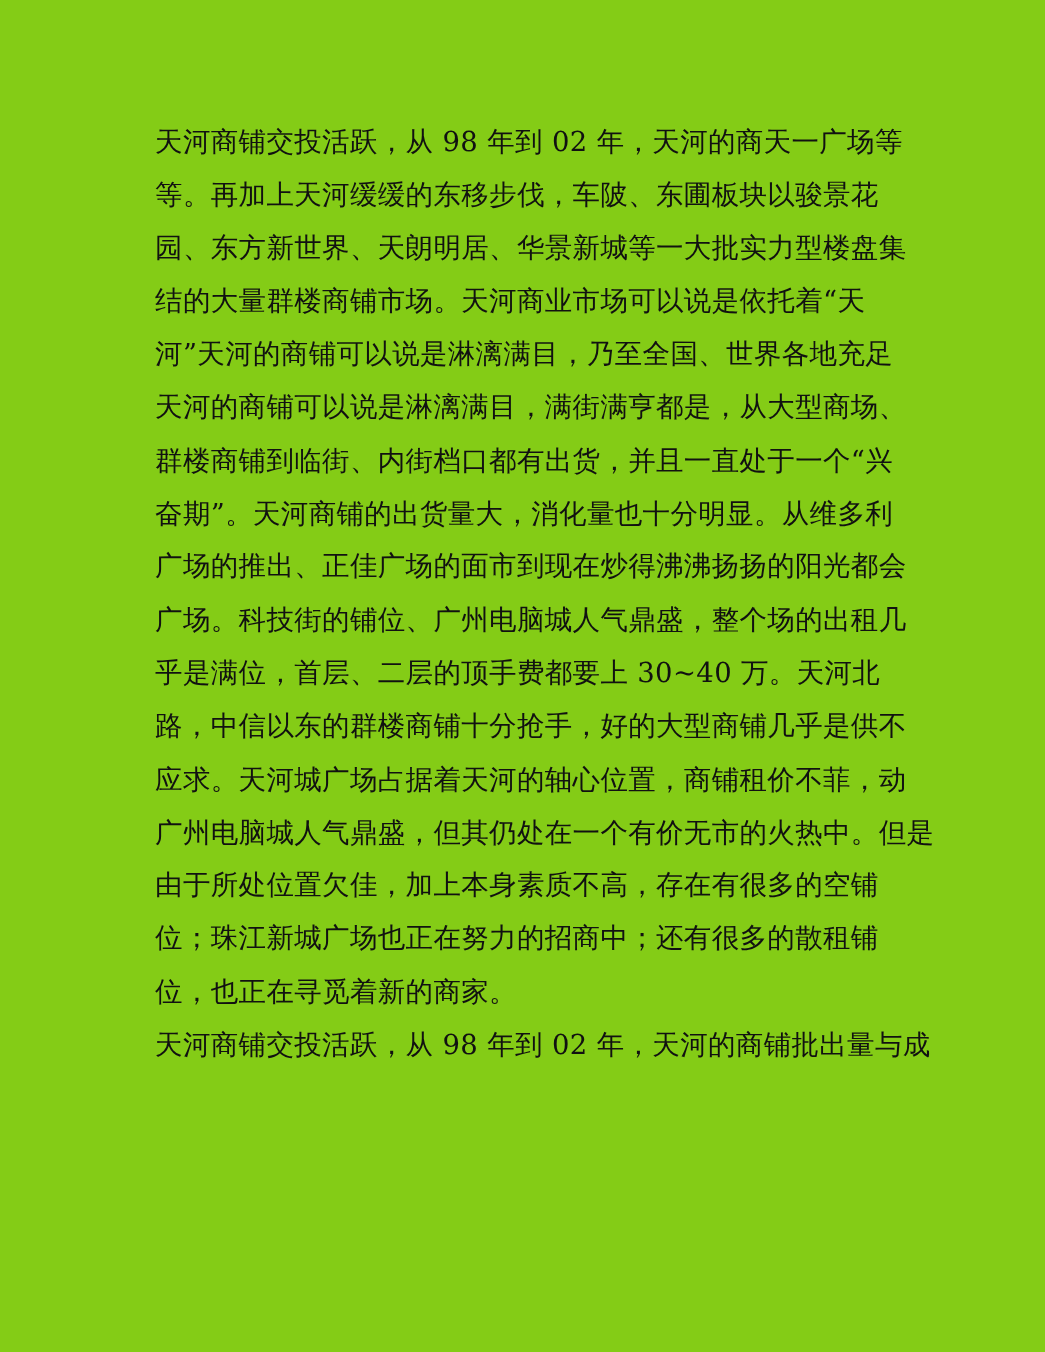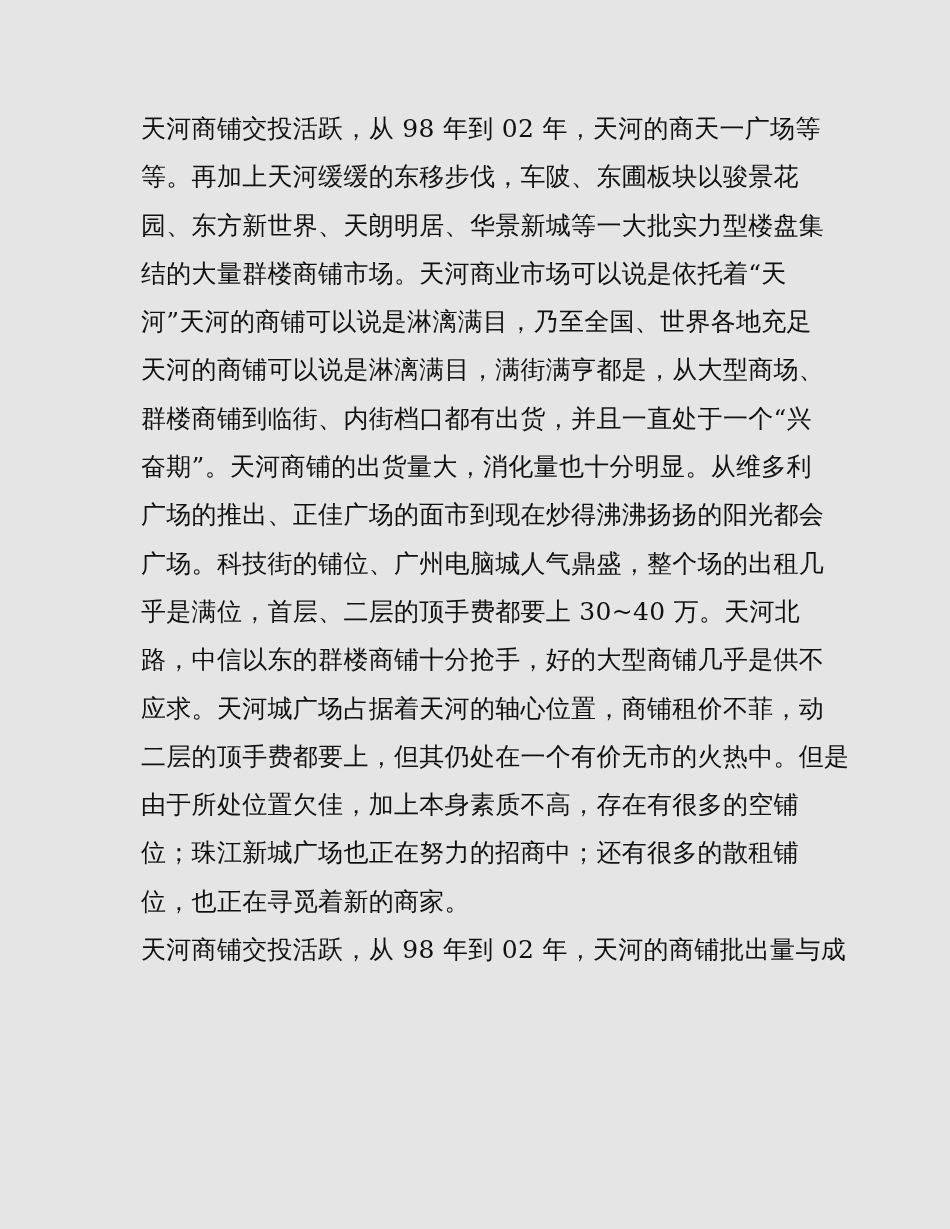--- a/index.html
+++ b/index.html
@@ -14,21 +14,21 @@
       overflow: hidden;
       font-family: "DejaVu Serif", "Liberation Serif", serif;
       color: #111111;
     }
     .page {
       position: absolute;
       left: 0;
       top: 0;
       width: 950px;
       height: 1229px;
-      background: #e5e5e5;
+      background: #84cc16;
     }
     .content {
       position: absolute;
       left: 141px;
       top: 112px;
       width: 680px;
     }
     .line {
       height: 48.3px;
       line-height: 34px;
@@ -53,21 +53,21 @@
 
     <div>
       <div class="line">天河的商铺可以说是淋漓满目，满街满亨都是，从大型商场、</div>
       <div class="line">群楼商铺到临街、内街档口都有出货，并且一直处于一个“兴</div>
       <div class="line">奋期”。天河商铺的出货量大，消化量也十分明显。从维多利</div>
       <div class="line">广场的推出、正佳广场的面市到现在炒得沸沸扬扬的阳光都会</div>
       <div class="line">广场。科技街的铺位、广州电脑城人气鼎盛，整个场的出租几</div>
       <div class="line">乎是满位，首层、二层的顶手费都要上 30~40 万。天河北</div>
       <div class="line">路，中信以东的群楼商铺十分抢手，好的大型商铺几乎是供不</div>
       <div class="line">应求。天河城广场占据着天河的轴心位置，商铺租价不菲，动</div>
-      <div class="line">二层的顶手费都要上，但其仍处在一个有价无市的火热中。但是</div>
+      <div class="line">广州电脑城人气鼎盛，但其仍处在一个有价无市的火热中。但是</div>
       <div class="line">由于所处位置欠佳，加上本身素质不高，存在有很多的空铺</div>
       <div class="line">位；珠江新城广场也正在努力的招商中；还有很多的散租铺</div>
       <div class="line">位，也正在寻觅着新的商家。</div>
     </div>
 
     <div>
       <div class="line">天河商铺交投活跃，从 98 年到 02 年，天河的商铺批出量与成</div>
     </div>
 
   </div>

